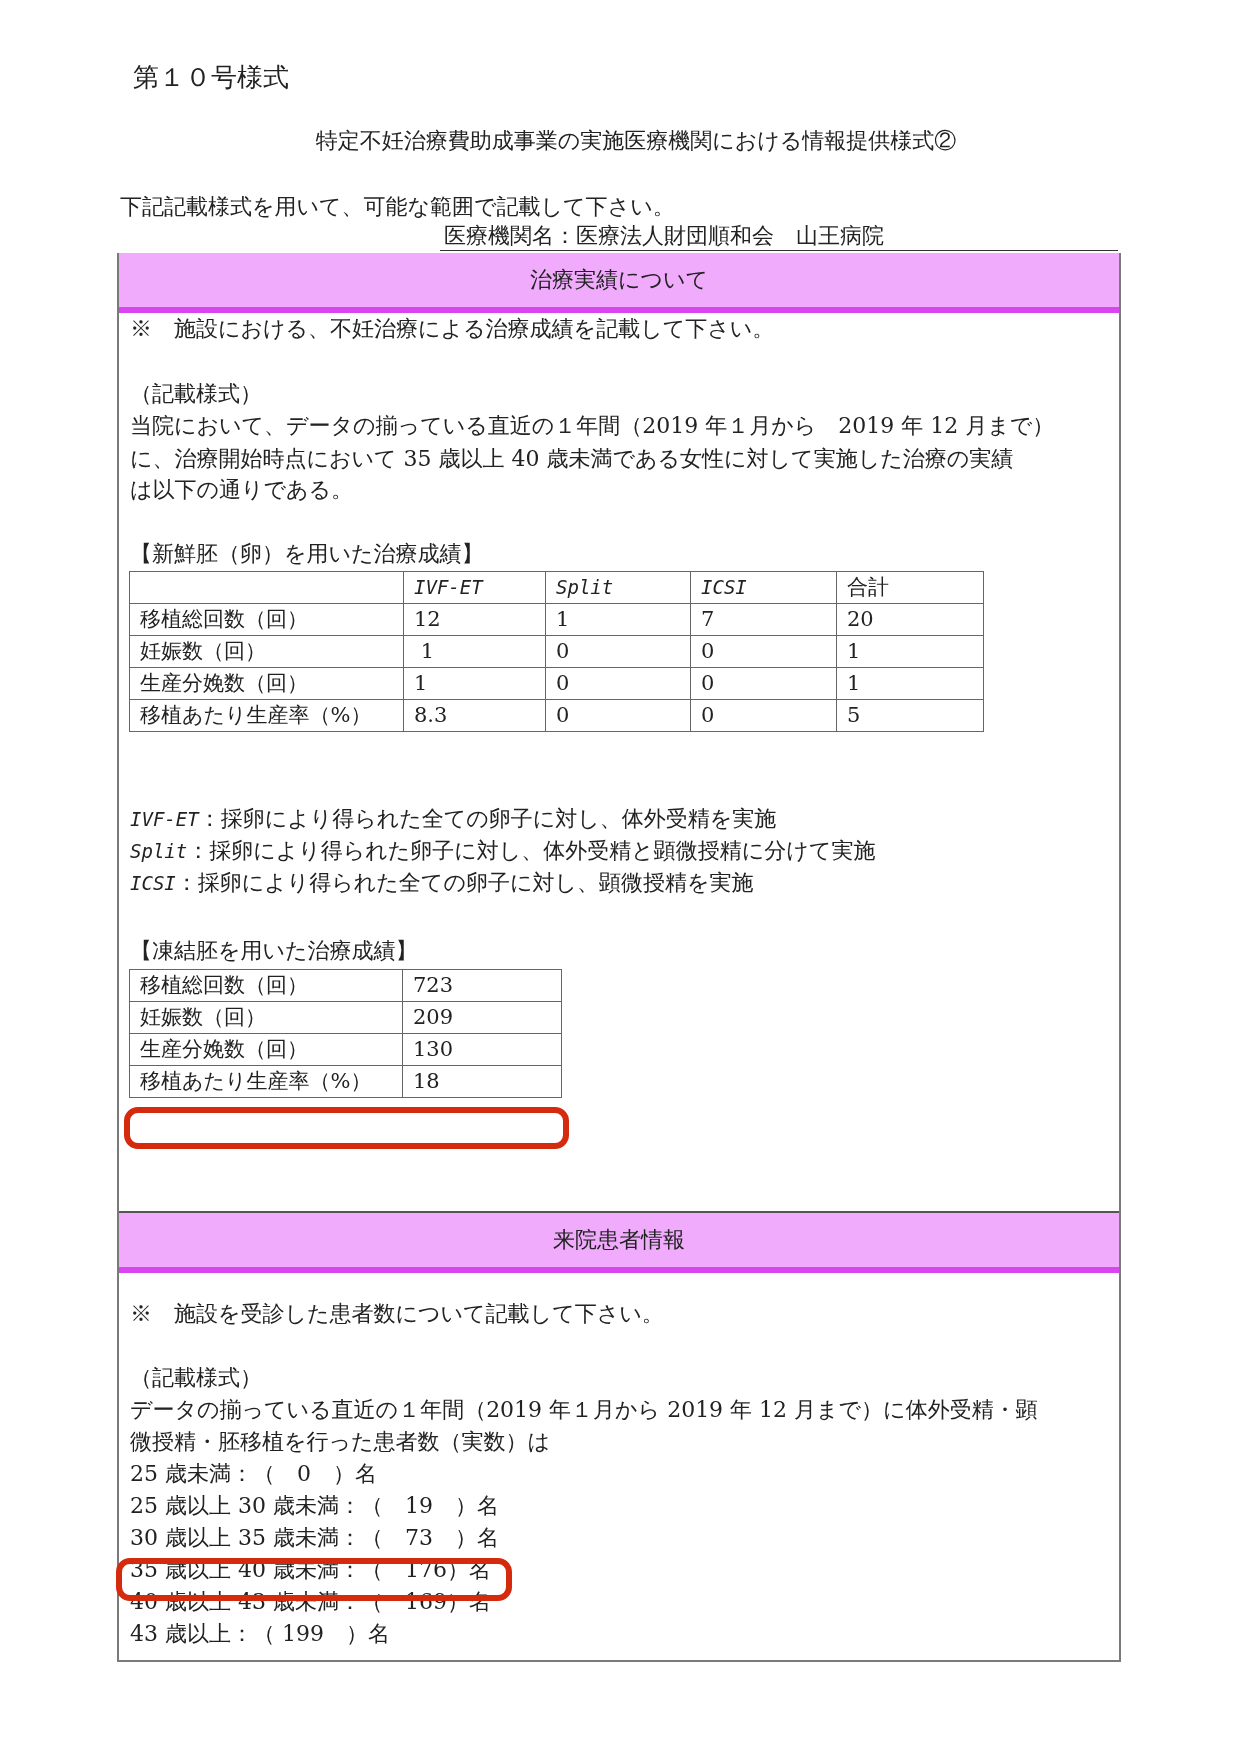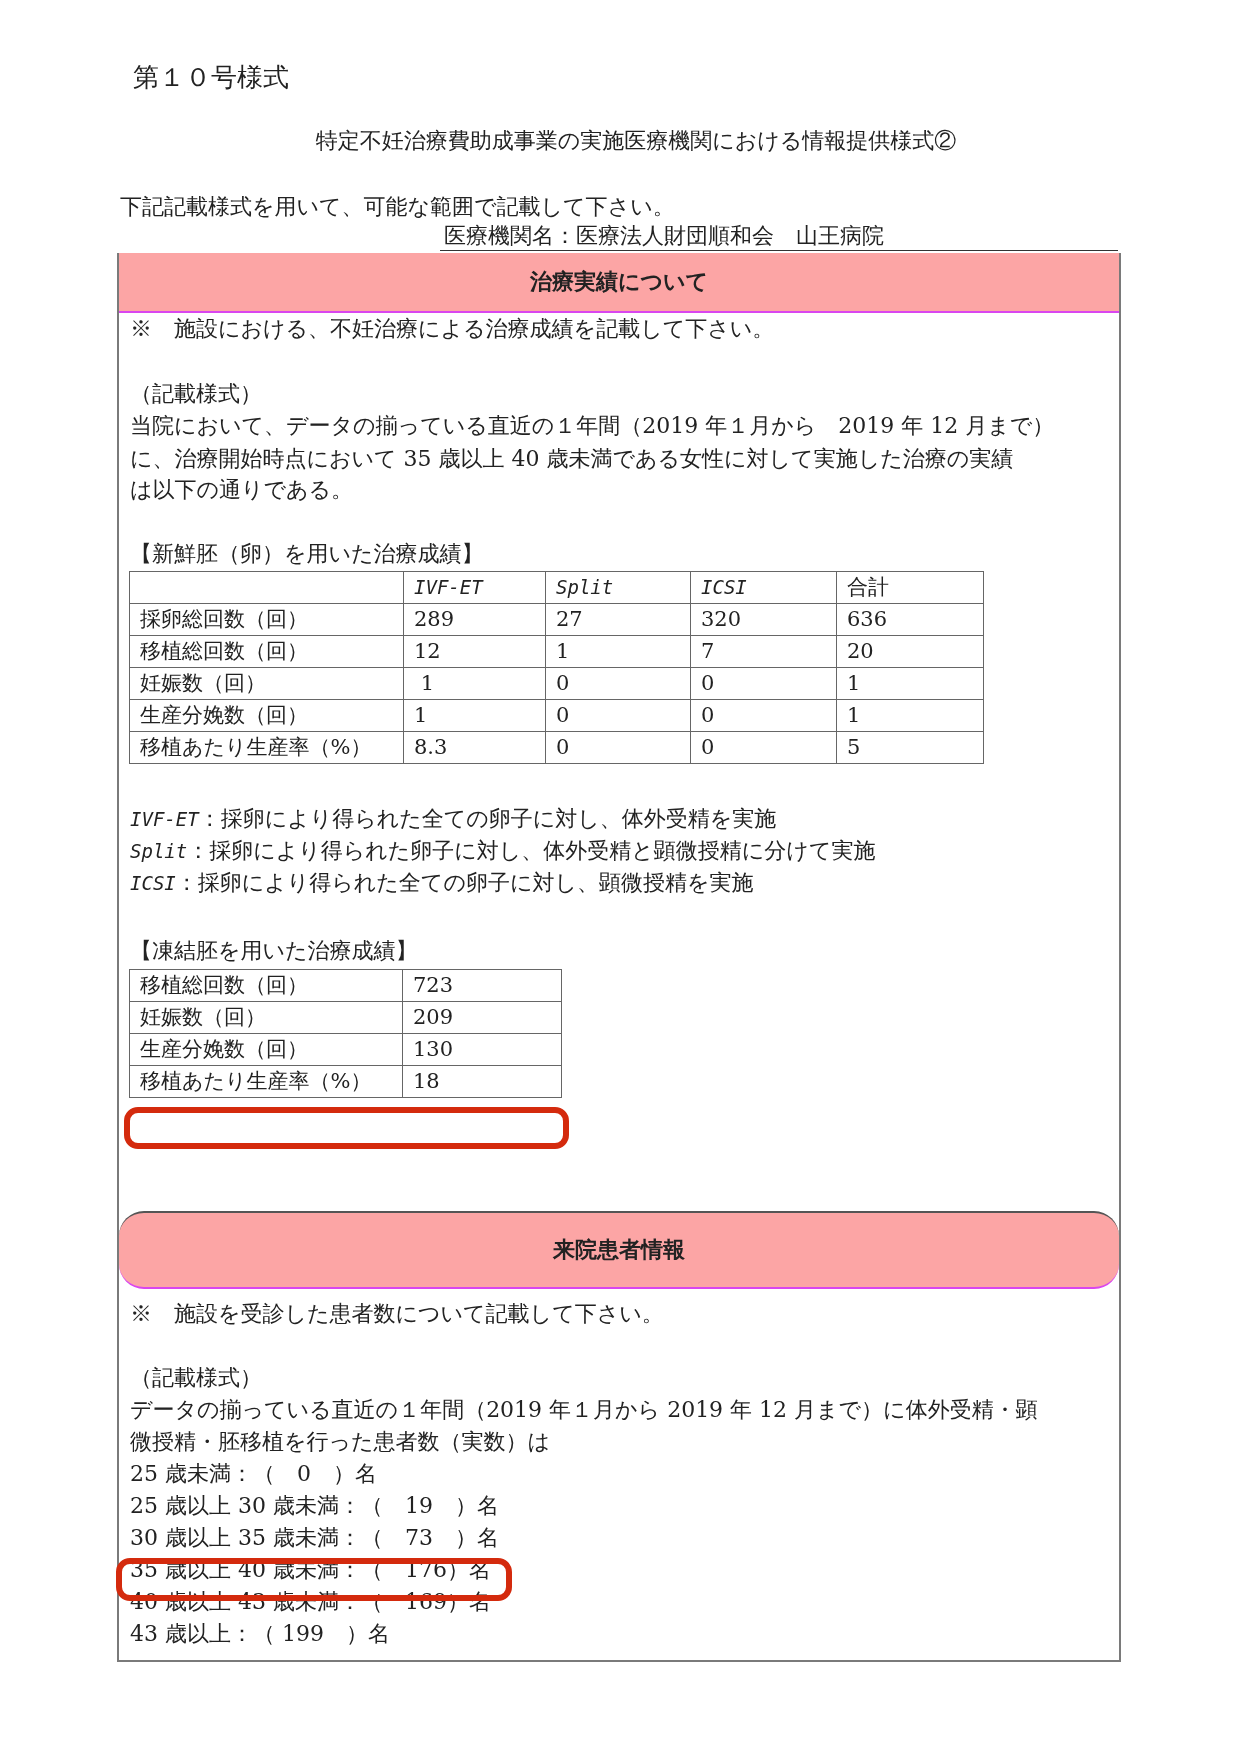--- a/index.html
+++ b/index.html
@@ -46,30 +46,29 @@
 
     
     .frame {
       left: 117px; top: 253px;
       width: 1004px; height: 1409px;
       border: 2px solid #7a7a7a;
       box-sizing: border-box;
     }
     .section-band {
       left: 119px; width: 1000px;
-      background: #fca5a5;
+      background: #f0abfc;
       border-top: 2px solid #555;
-      border-bottom: 2px solid #d946ef;
+      border-bottom: 6px solid #d946ef;
       box-sizing: border-box;
       display: flex; align-items: center; justify-content: center;
       font-size: 22px;
-      font-weight: bold;
     }
     .band1 { top: 253px; height: 60px; border-top: none; }
-    .band2 { top: 1211px; height: 78px; border-radius: 25px; }
+    .band2 { top: 1211px; height: 62px; }
 
     .txt {
       left: 130px;
       font-size: 22px; line-height: 32px;
       white-space: nowrap;
     }
 
     table.grid {
       border-collapse: collapse;
       position: absolute;
@@ -132,27 +131,20 @@
   </colgroup>
   <tbody>
       <tr>
     <td></td>
     <td class="mono">IVF-ET</td>
     <td class="mono">Split</td>
     <td class="mono">ICSI</td>
     <td>合計</td>
   </tr>
   <tr>
-    <td>採卵総回数（回）</td>
-    <td>289</td>
-    <td>27</td>
-    <td>320</td>
-    <td>636</td>
-  </tr>
-  <tr>
     <td>移植総回数（回）</td>
     <td>12</td>
     <td>1</td>
     <td>7</td>
     <td>20</td>
   </tr>
   <tr>
     <td>妊娠数（回）</td>
     <td style="white-space:pre;"> 1</td>
     <td>0</td>

